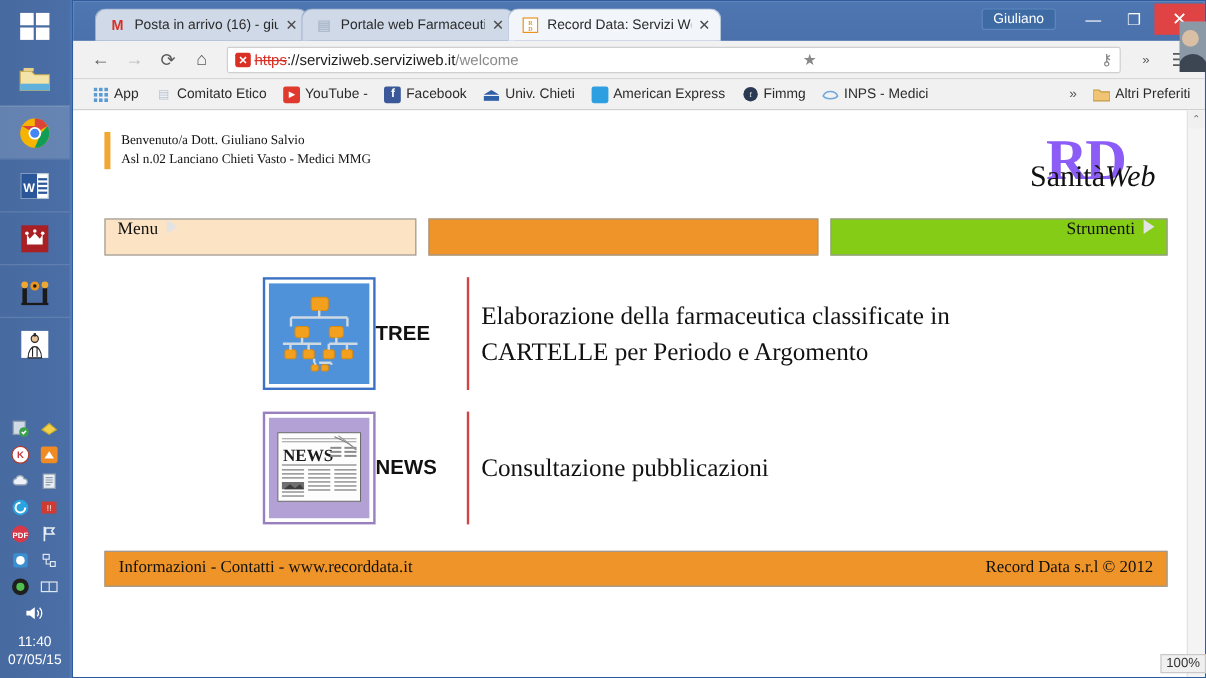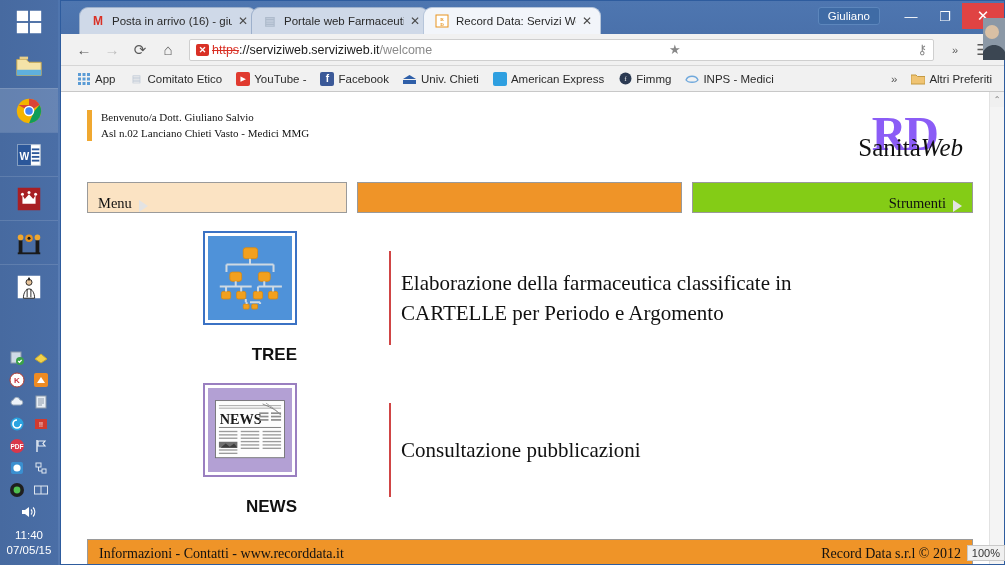--- a/index.html
+++ b/index.html
@@ -203,39 +203,38 @@
     font-family: "Liberation Serif", serif;
     font-size: 25px; color: #111;
   }
   #logo-txt i { font-style: italic; }
 
   #menubar {
     display: flex; gap: 10px; margin-top: 16px;
   }
   .mbtn {
     height: 31px; border: 1px solid #9a9a9a;
-    display: flex; align-items: flex-end; padding: 0 10px;
+    display: flex; align-items: flex-start; padding: 0 10px;
     font-family: "Liberation Serif", serif; font-size: 14.5px; color:#111;
   }
   .mbtn.left { flex: 0 0 260px; background:#fbe3c3; justify-content:flex-start; }
   .mbtn.mid  { flex: 0 0 325px; background:#ef9428; }
   .mbtn.right{ flex: 1 1 auto;  background:#84cc16; justify-content:flex-end; }
   .tri {
     display:inline-block; width:0; height:0; margin: 0 0 0 7px;
     border-top: 6px solid transparent; border-bottom: 6px solid transparent;
     border-left: 9px solid #e3e3e3;
   }
 
   .app-row {
     display: flex; align-items: center; margin-top: 18px;
   }
   .icon-cell {
-    width: 210px; display: flex; align-items: flex-end; gap: 20px;
+    width: 210px; display: flex; align-items: center; gap: 0;
     padding-left: 132px;
-    flex-direction: column;
   }
   .app-icon {
     width: 94px; height: 94px; flex: 0 0 94px;
     border: 2px solid; padding: 3px; background: #fff;
     display: flex; align-items: center; justify-content: center;
   }
   .app-icon.tree { border-color: #3b72c4; }
   .app-icon.news { border-color: #9a7fc0; }
   .icon-inner { width: 100%; height: 100%; display:block; }
   .icon-label {

